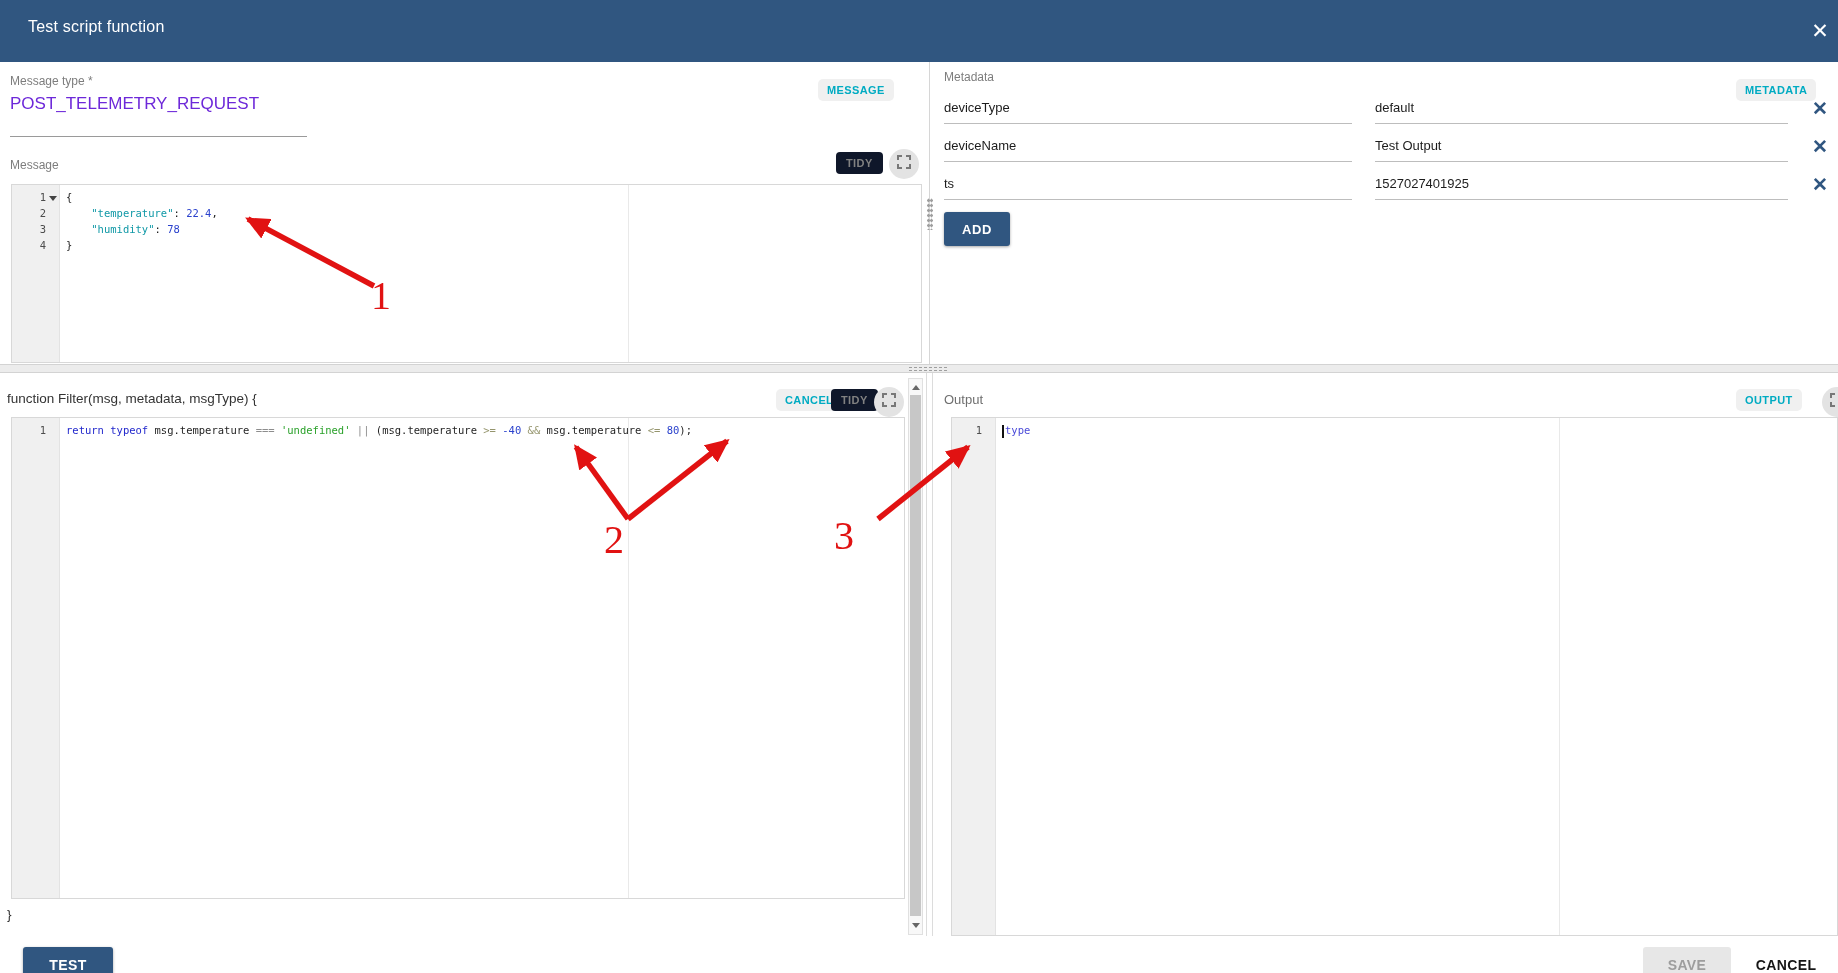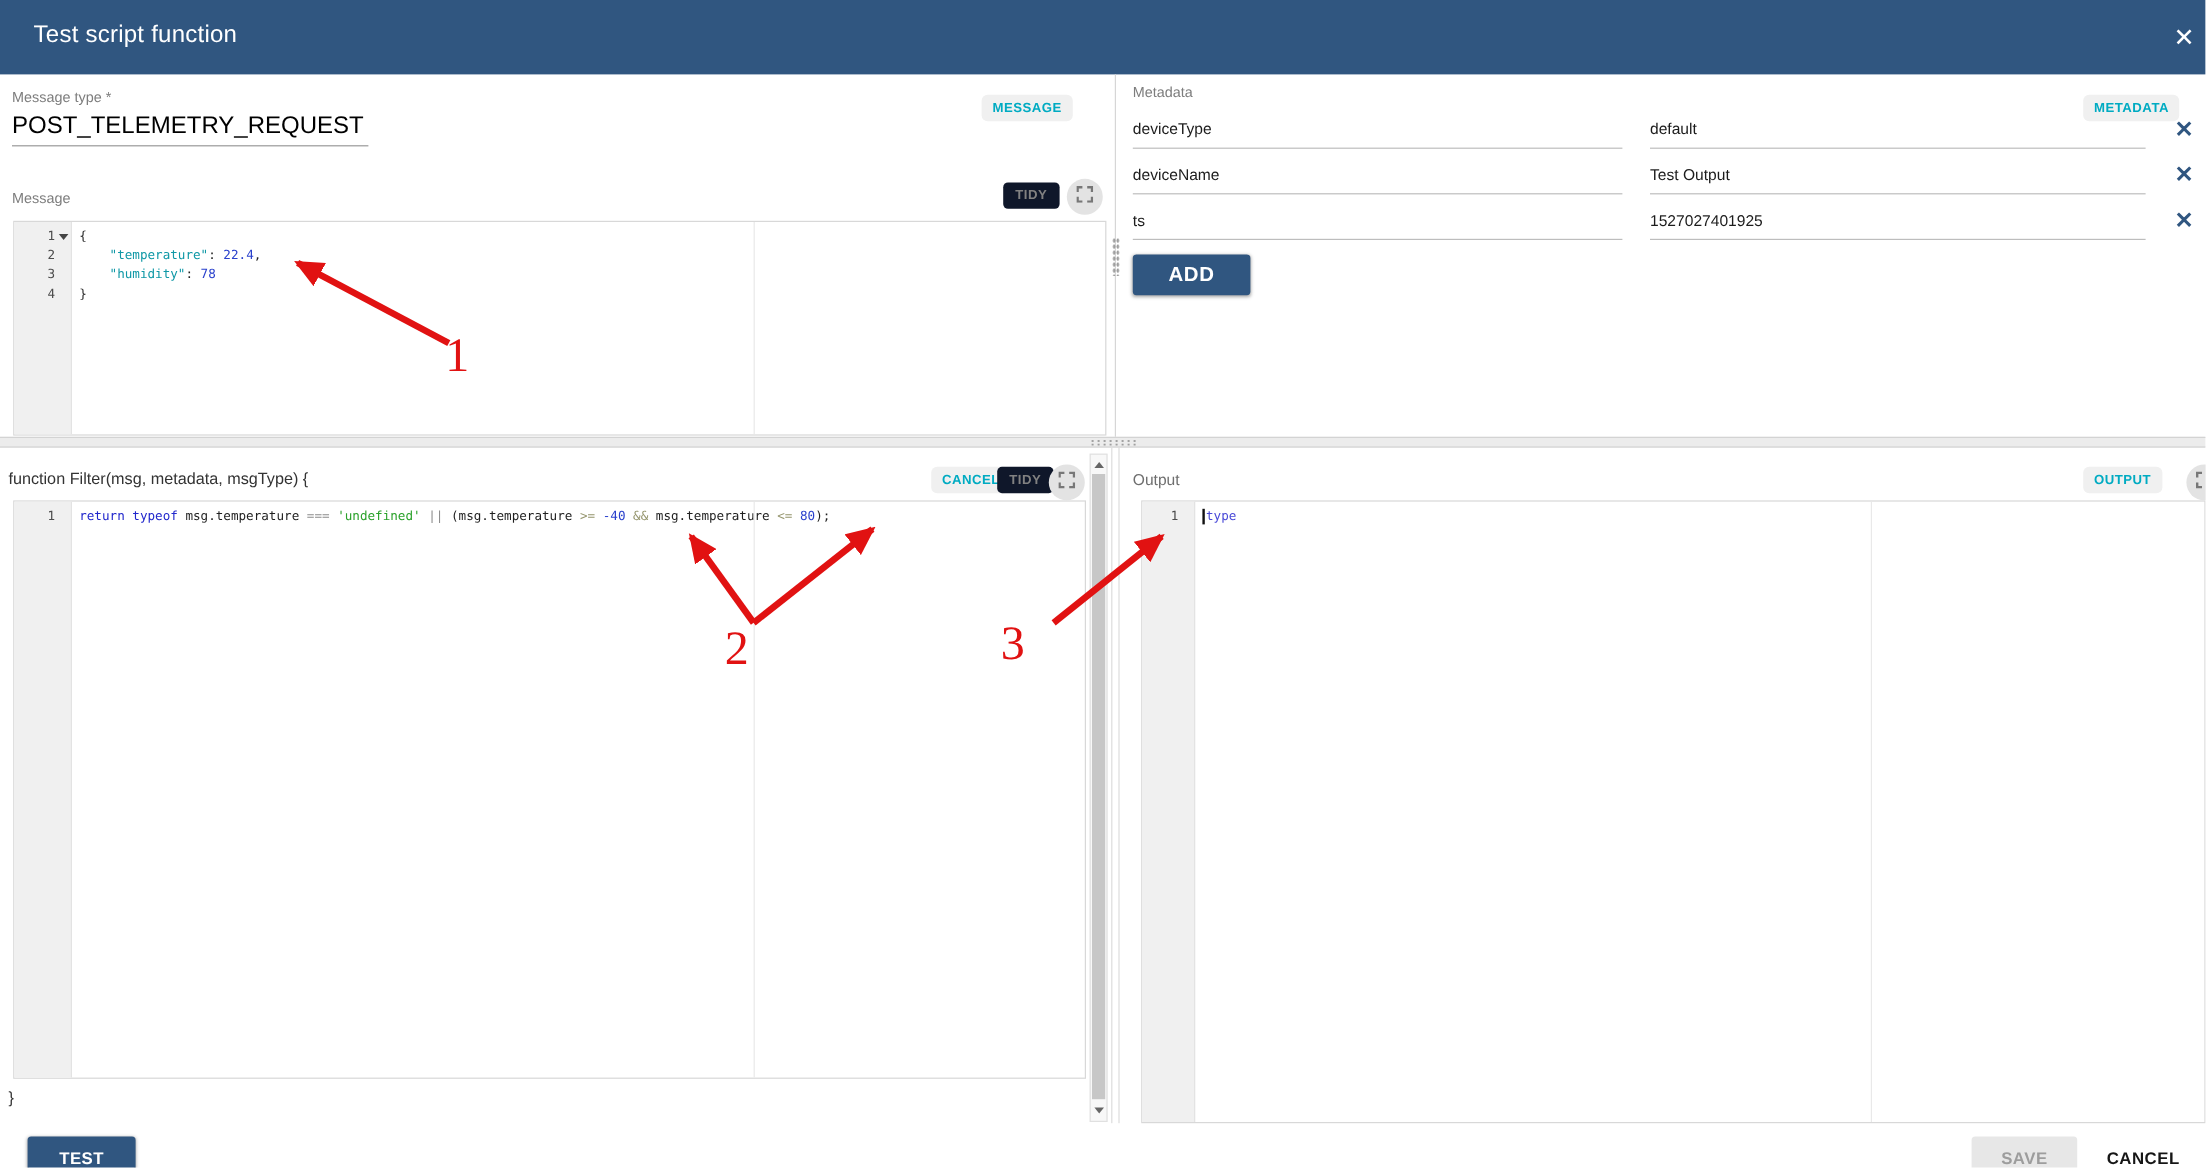--- a/index.html
+++ b/index.html
@@ -1,33 +1,33 @@
 <!DOCTYPE html>
 <html><head>
 <meta charset="utf-8">
 <style>
   html,body{margin:0;padding:0}
   body{position:relative;width:1838px;height:973px;overflow:hidden;background:#fff;
        font-family:"Liberation Sans",sans-serif;-webkit-font-smoothing:antialiased}
 
   
   .hdr{position:absolute;left:0;top:0;width:1838px;height:62px;background:#305680}
-  .hdr-title{position:absolute;left:28px;top:18px;font-size:20px;color:#fff;letter-spacing:.2px}
+  .hdr-title{position:absolute;left:28px;top:18px;font-size:16px;color:#fff;letter-spacing:.2px}
   .hdr-close{position:absolute;left:1804px;top:15px;width:32px;height:32px;color:#fff;font-size:21px;
              display:flex;align-items:center;justify-content:center;cursor:pointer}
 
   
   .lbl{position:absolute;color:#7d7d7d;font-size:12px}
   #lbl-msgtype{left:10px;top:74px}
   #lbl-message{left:10px;top:158px}
   #lbl-metadata{left:944px;top:70px}
   #lbl-output{position:absolute;left:944px;top:392px;font-size:13px;color:#6f6f6f}
 
-  #val-msgtype{position:absolute;left:10px;top:94px;width:297px;font-size:20px;color:#000000;
-               border-bottom:1px solid #9a9a9a;padding-bottom:4px;cursor:text}
+  #val-msgtype{position:absolute;left:10px;top:94px;width:297px;font-size:17px;color:#6d28d9;
+               border-bottom:1px solid #9a9a9a;padding-bottom:22px;cursor:text}
 
   
   .chip{position:absolute;background:#f0f0f0;color:#00abc2;font-weight:bold;font-size:11px;
         letter-spacing:.4px;padding:5px 9px;border-radius:5px}
   #chip-message{left:818px;top:79px}
   #chip-metadata{left:1736px;top:79px}
   #chip-filter{left:776px;top:389px}
   #chip-output{left:1736px;top:389px}
   .tidy{position:absolute;background:#0f172a;color:#818181;font-weight:bold;font-size:11px;
         letter-spacing:.4px;padding:5px 10px;border-radius:4px;cursor:pointer}
@@ -72,22 +72,22 @@
 
   
   #meta-rows{position:absolute;left:944px;top:86px;width:894px}
   .meta-row{position:relative;height:38px}
   .meta-key,.meta-val{position:absolute;bottom:0;border-bottom:1px solid #bdbdbd;font-size:13px;
                       color:#1c1c1c;padding-bottom:8px;cursor:text}
   .meta-key{left:0;width:408px}
   .meta-val{left:431px;width:413px}
   .meta-x{position:absolute;left:862px;bottom:2px;width:28px;height:28px;color:#305680;font-size:19px;
           font-weight:bold;display:flex;align-items:center;justify-content:center;cursor:pointer}
-  #btn-add{position:absolute;left:944px;top:212px;width:98px;height:34px;background:#305680;color:#fff;
-           font-family:"Liberation Sans",sans-serif;font-weight:bold;font-size:17px;letter-spacing:.6px;
+  #btn-add{position:absolute;left:944px;top:212px;width:66px;height:34px;background:#305680;color:#fff;
+           font-family:"Liberation Sans",sans-serif;font-weight:bold;font-size:13px;letter-spacing:.6px;
            border:none;border-radius:3px;box-shadow:0 1px 3px rgba(0,0,0,.35);cursor:pointer}
 
   
   .hdiv{position:absolute;left:0;top:364px;width:1838px;height:9px;background:#ececec;
         border-top:1px solid #d3d3d3;border-bottom:1px solid #d3d3d3;box-sizing:border-box}
   .hdiv-dots{position:absolute;left:908px;top:366px;width:40px;height:6px;
              background-image:radial-gradient(#9f9f9f 1px,transparent 1.3px);background-size:5px 3px}
   .vline-top{position:absolute;left:929px;top:62px;width:1px;height:302px;background:#d6d6d6}
   .vline-b1{position:absolute;left:926px;top:373px;width:1px;height:563px;background:#dcdcdc}
   .vline-b2{position:absolute;left:932px;top:373px;width:1px;height:563px;background:#dcdcdc}

